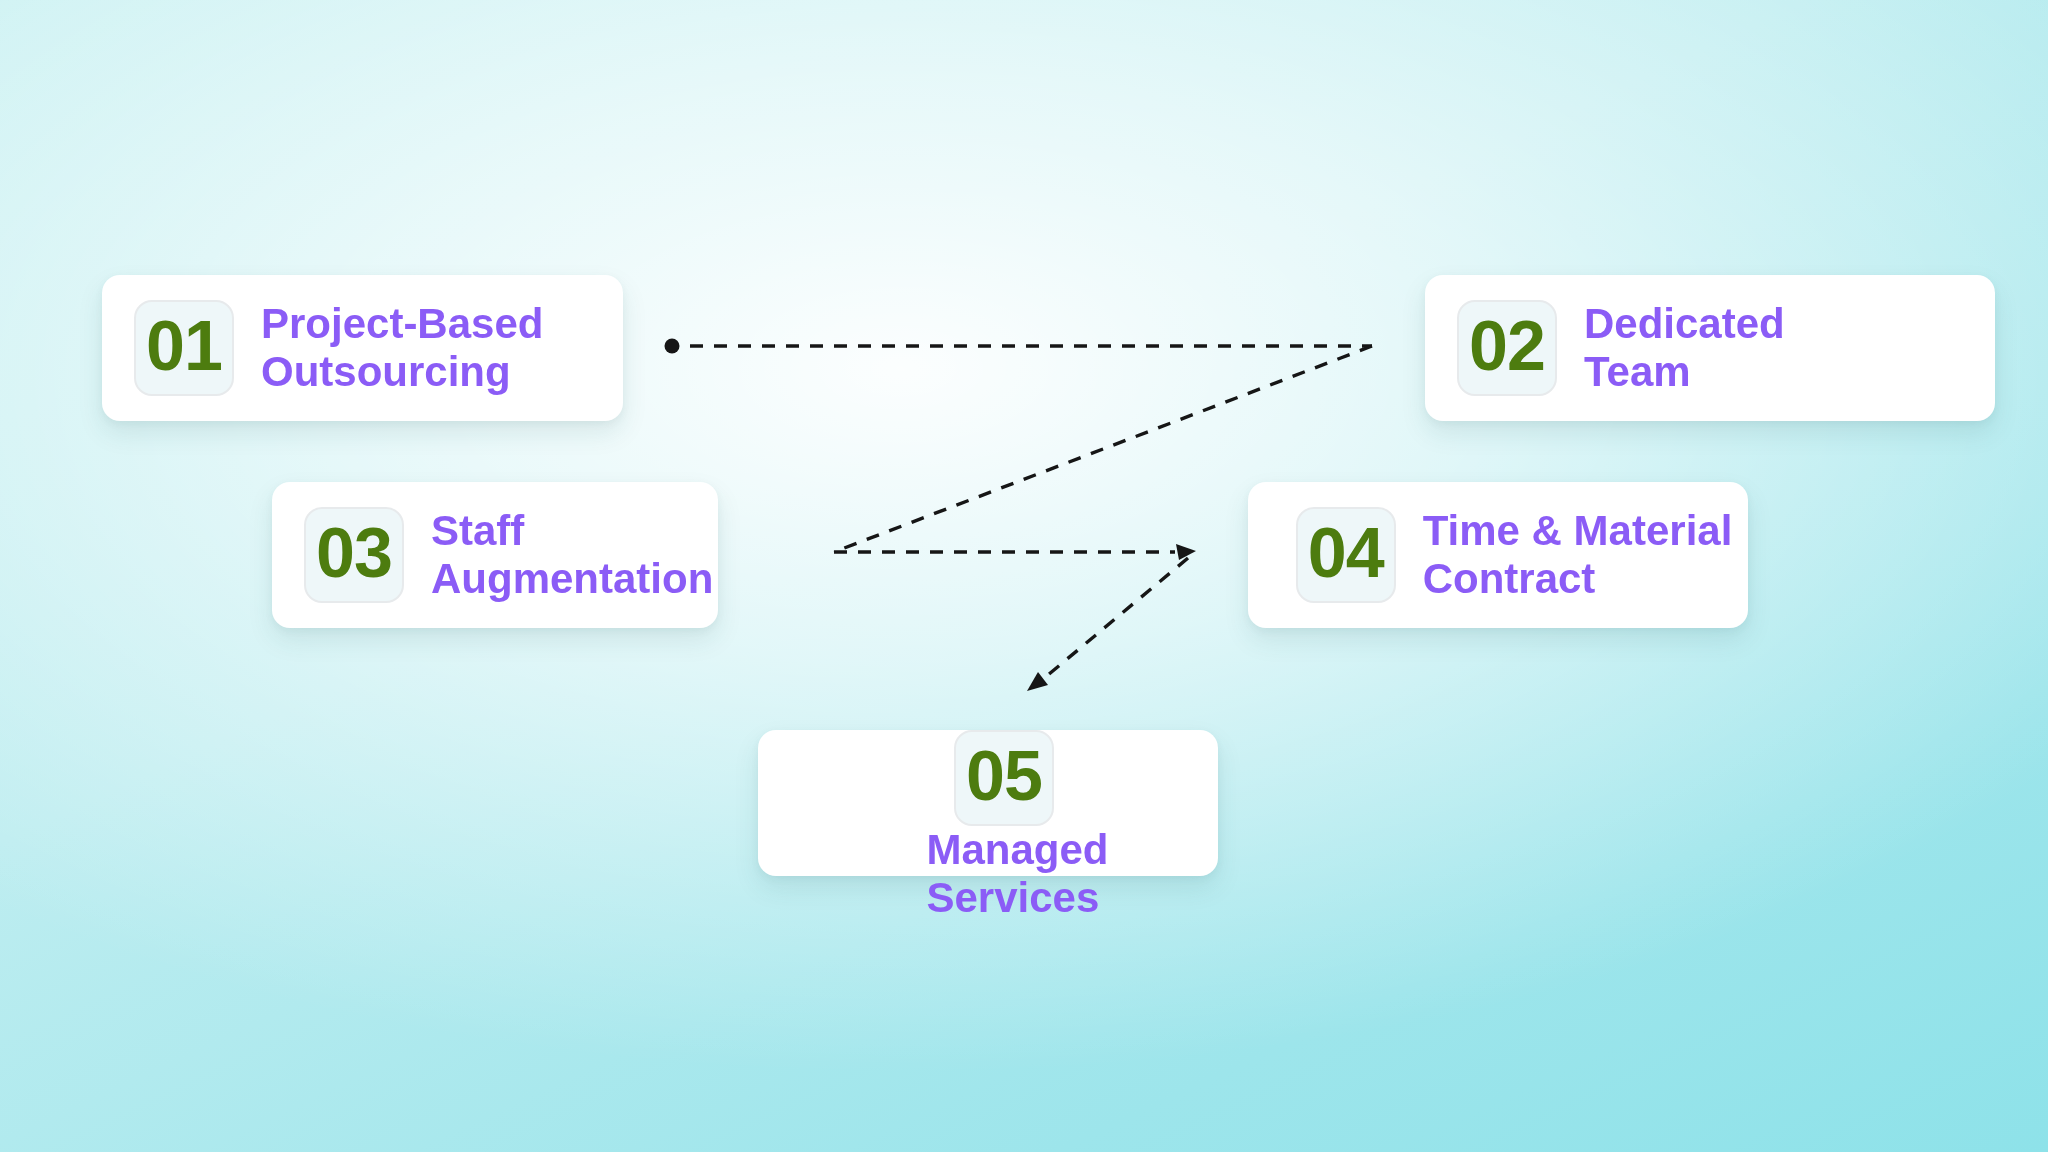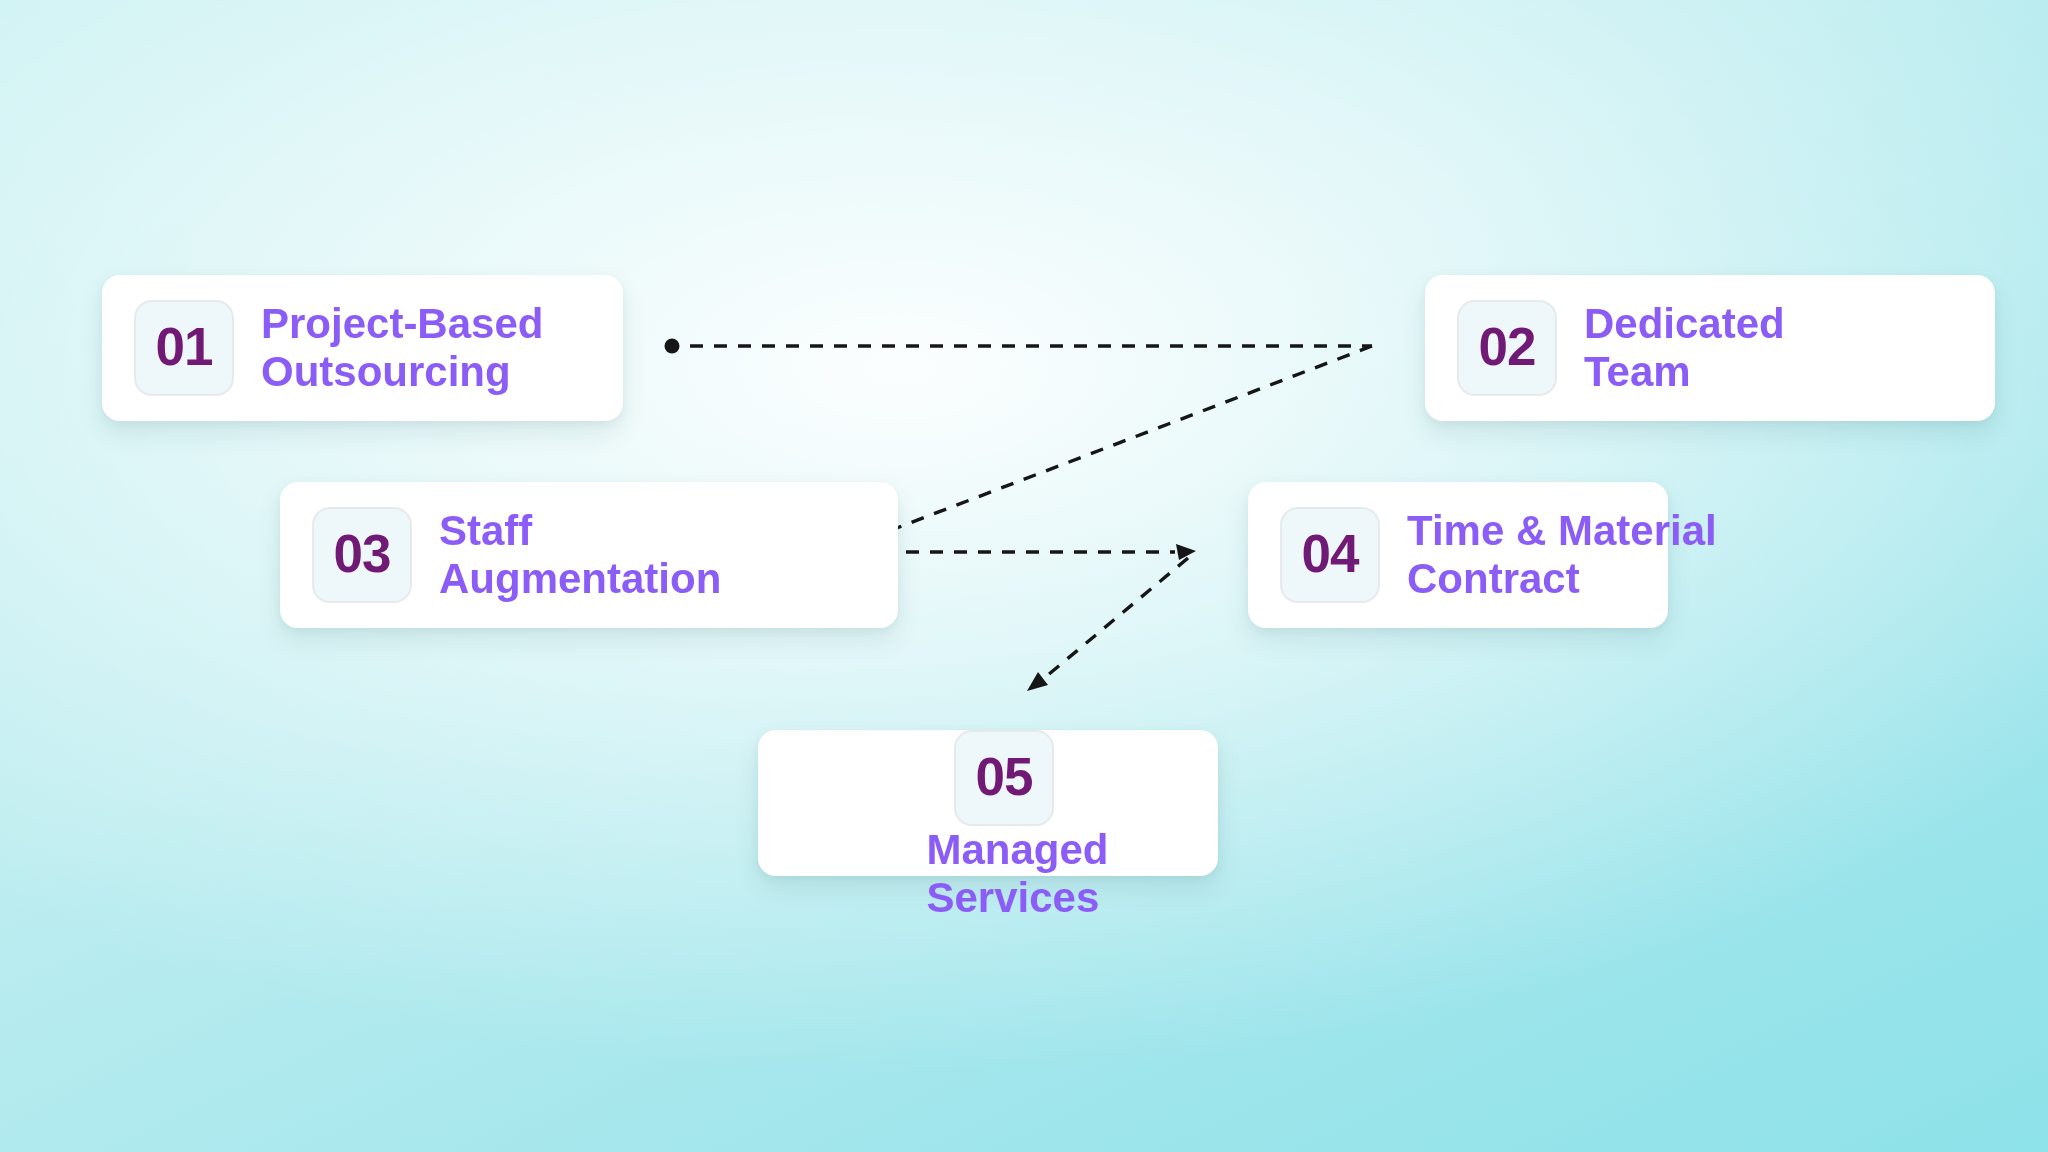--- a/index.html
+++ b/index.html
@@ -37,43 +37,43 @@
     background: #eef7f9;
     border: 2px solid #e7eaec;
     border-radius: 18px;
     display: flex;
     align-items: center;
     justify-content: center;
     box-sizing: border-box;
   }
 
   .badge .num {
-    font-size: 53px;
+    font-size: 70px;
     font-weight: 700;
-    color: #701a75;
+    color: #4d7c0f;
     letter-spacing: -1px;
     line-height: 1;
     transform: translateY(-2px);
   }
 
   .title {
     margin-left: 27px;
     font-size: 42px;
     font-weight: 700;
     color: #8b5cf6;
     line-height: 1.14;
     white-space: nowrap;
   }
   .title span { display: block; }
 
   
   .c1 { left: 102px;  top: 275px; width: 521px; }
   .c2 { left: 1425px; top: 275px; width: 570px; }
-  .c3 { left: 280px;  top: 482px; width: 618px; }
-  .c4 { left: 1248px; top: 482px; width: 420px; }
+  .c3 { left: 272px;  top: 482px; width: 446px; }
+  .c4 { left: 1248px; top: 482px; width: 500px; justify-content: center; }
   .c5 { left: 758px;  top: 730px; width: 460px; flex-direction: column; }
 
   .connector-svg {
     position: absolute;
     left: 0; top: 0;
     width: 2048px;
     height: 1152px;
     pointer-events: none;
   }
   .dash {

